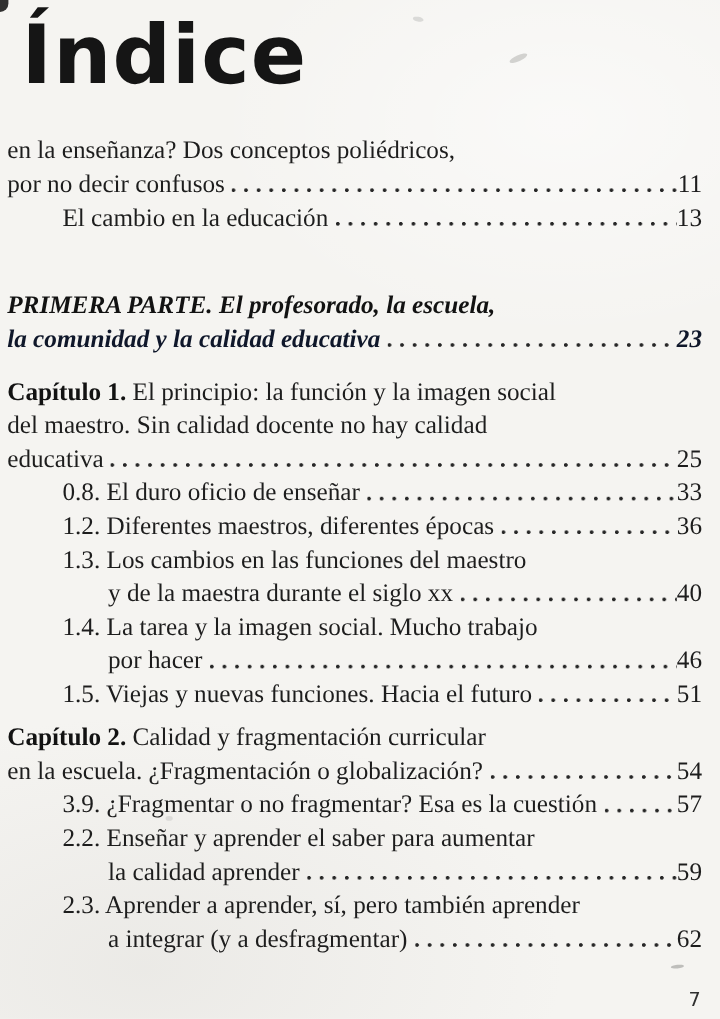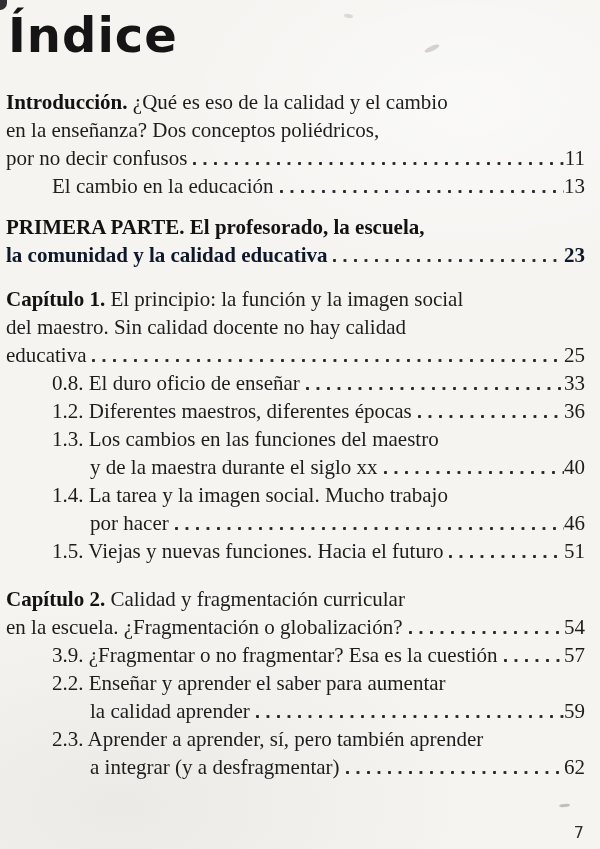--- a/index.html
+++ b/index.html
@@ -11,31 +11,31 @@
       radial-gradient(ellipse 500px 300px at 20% 95%, rgba(190,188,182,.18), rgba(190,188,182,0) 70%);
     position:relative;overflow:hidden;
     font-family:"Liberation Serif", serif;
     color:#1d1d1d;
   }
   .paper{position:absolute;inset:0;padding:0 15px 0 6px;box-sizing:border-box;}
 
   .title{
     font-family:"DejaVu Sans", sans-serif;
     font-weight:bold;
-    font-size:48px;
+    font-size:68px;
     line-height:1.16;
     letter-spacing:1px;
     color:#151515;
-    margin:8px 0 0 2px;
+    margin:8px 0 0 12px;
   }
 
   .block{margin-top:24px;}
-  .block-part{margin-top:13px;}
+  .block-part{margin-top:45px;font-style:italic;}
   .block-ch1{margin-top:16px;text-align:center;}
-  .block-ch2{margin-top:20px;}
+  .block-ch2{margin-top:8px;}
 
   .line{
     display:flex;align-items:baseline;
     font-size:21px;line-height:28px;
     white-space:pre;
   }
   .b{font-weight:bold;color:#121212;}
   .boldline .t, .boldline .page{font-weight:bold;color:#0f172a;}
   .ind1{padding-left:46px;}
   .ind2{padding-left:84px;}
@@ -65,23 +65,20 @@
   .smudge-d{left:138px;top:680px;width:6px;height:4px;background:rgba(130,130,128,.18);}
 </style>
 </head>
 <body>
 
 <div class="paper">
 
   <h1 class="title">Índice</h1>
 
   <div class="block">
-    <div class="line">
-      <span class="b">Introducción.</span><span class="t"> ¿Qué es eso de la calidad y el cambio</span>
-    </div>
     <div class="line">
       <span class="t">en la enseñanza? Dos conceptos poliédricos,</span>
     </div>
     <div class="line">
       <span class="t">por no decir confusos</span>
       <span class="leader"></span>
       <span class="page">11</span>
     </div>
     <div class="line ind1">
       <span class="t">El cambio en la educación</span>

